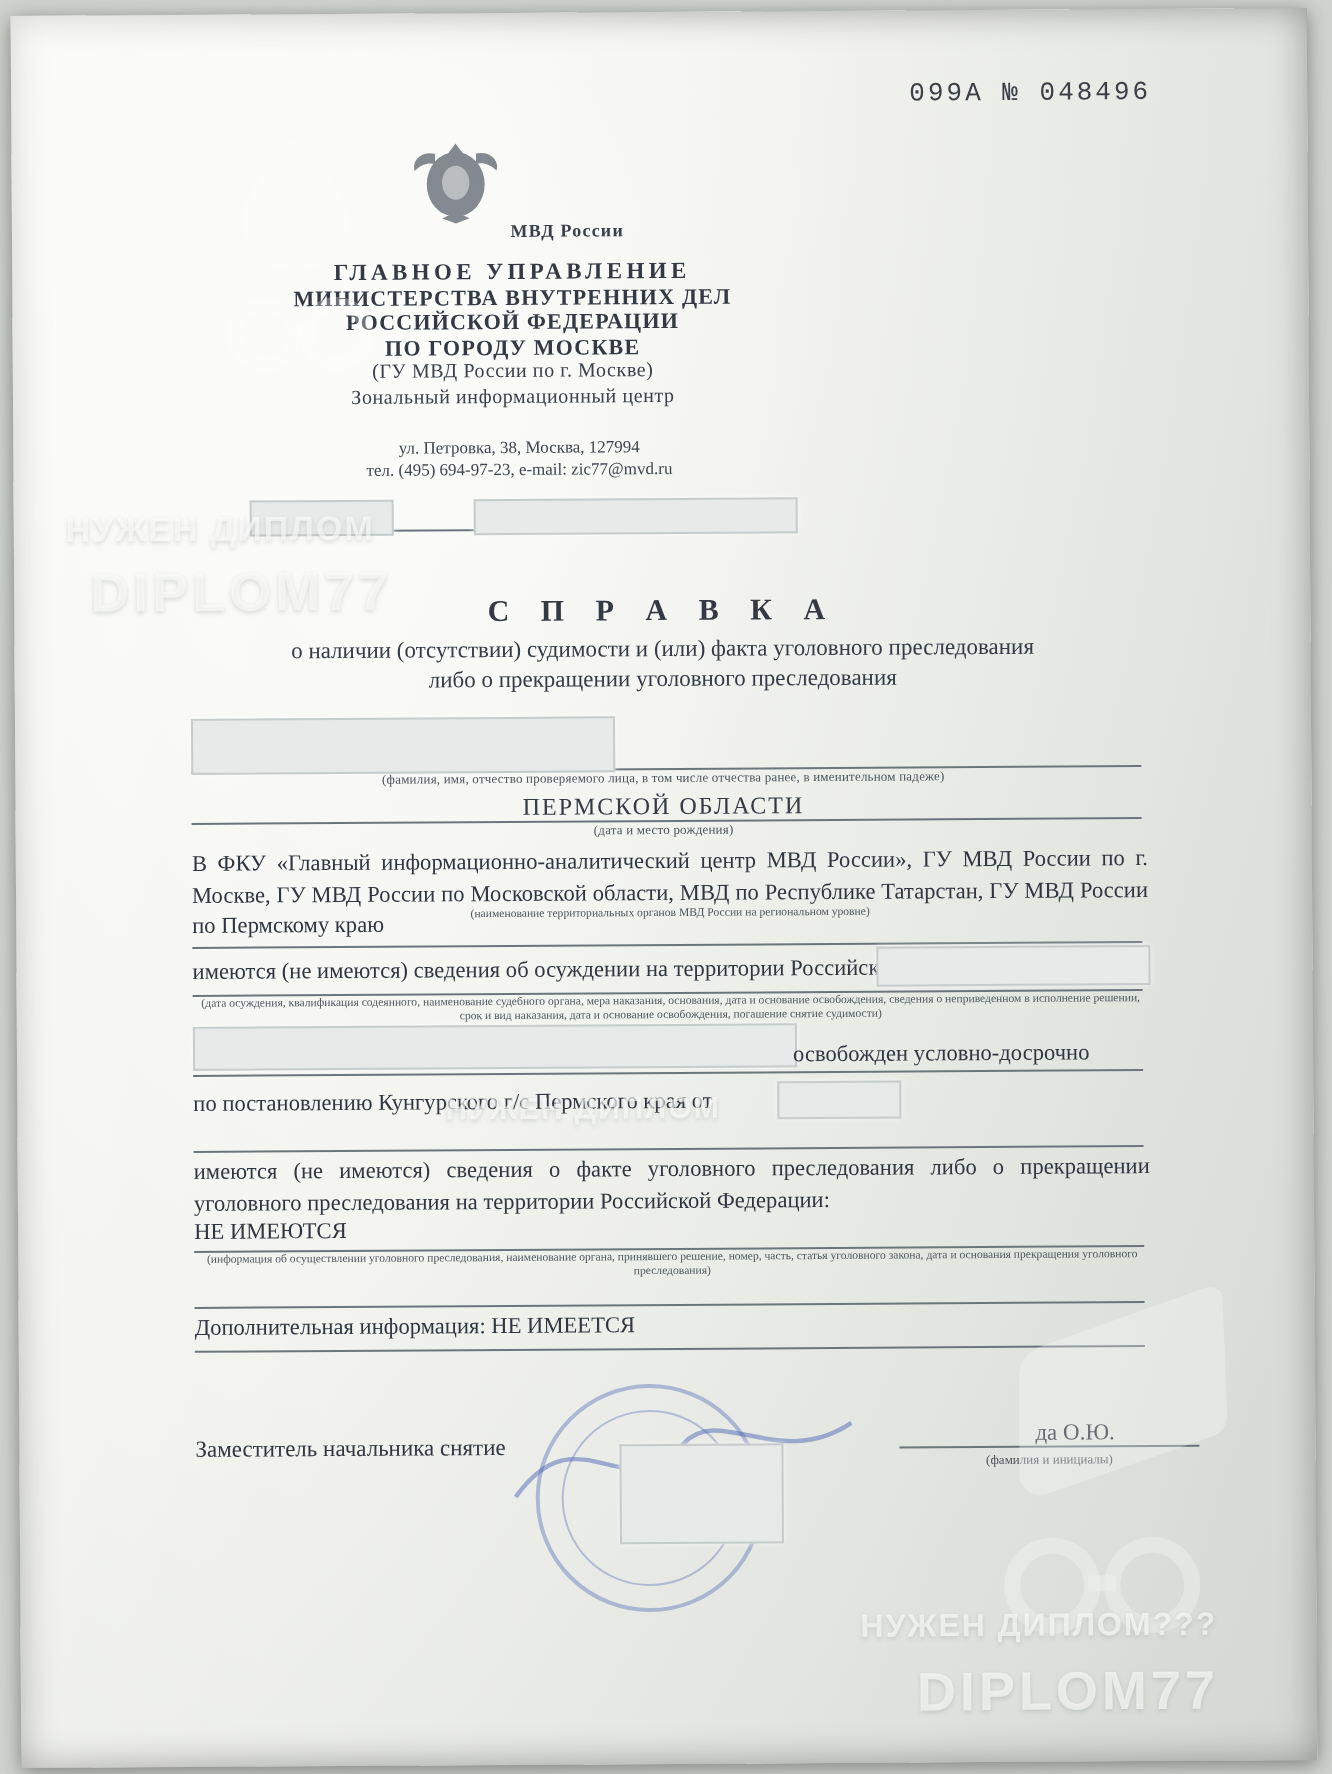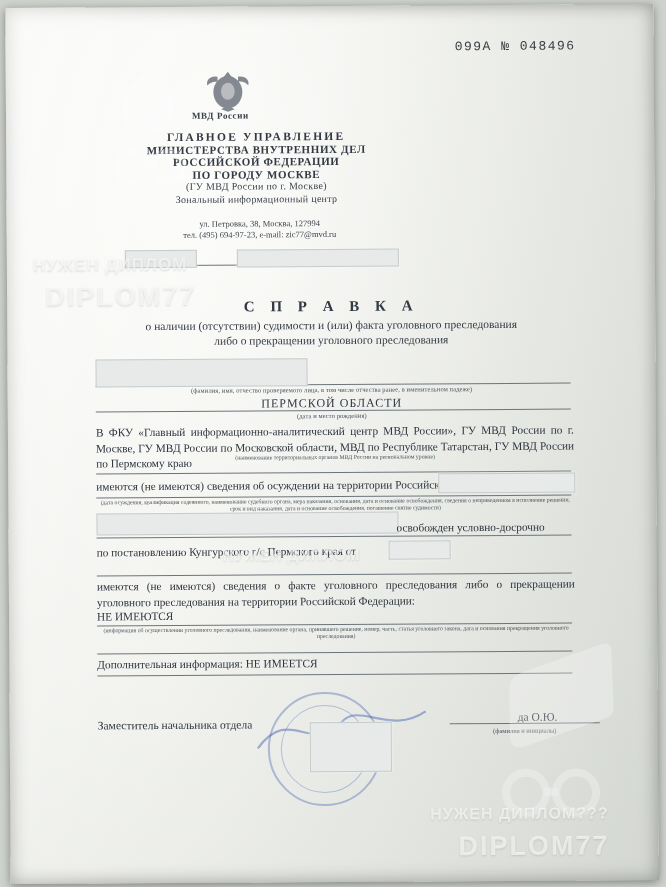--- a/index.html
+++ b/index.html
@@ -59,21 +59,21 @@
     top: 60px;
     width: 52px;
     height: 46px;
     opacity: 0.72;
   }
   .emblem-caption {
     position: absolute;
     left: 186px;
     top: 104px;
     width: 120px;
-    text-align: left;
+    text-align: right;
     font-size: 9px;
     letter-spacing: 0.6px;
     font-weight: bold;
     color: #39404a;
   }
   .head {
     position: absolute;
     left: 120px;
     top: 124px;
     width: 260px;
@@ -365,21 +365,21 @@
 
     <div class="para" style="left:88px; top:572px; width:478px; text-align:justify;">имеются (не имеются) сведения о факте уголовного преследования либо о прекращении уголовного преследования на территории Российской Федерации:</div>
     <div class="para" style="left:88px; top:602px; width:300px;">НЕ ИМЕЮТСЯ</div>
     <div class="field-line" style="left:88px; top:618px; width:475px;"></div>
     <div class="small-cap" style="left:88px; top:620px; width:478px;">(информация об осуществлении уголовного преследования, наименование органа, принявшего решение, номер, часть, статья уголовного закона, дата и основания прекращения уголовного преследования)</div>
     <div class="field-line" style="left:88px; top:646px; width:475px;"></div>
 
     <div class="para" style="left:88px; top:650px; width:420px;">Дополнительная информация: НЕ ИМЕЕТСЯ</div>
     <div class="field-line" style="left:88px; top:668px; width:475px;"></div>
 
-    <div class="sig-label">Заместитель начальника отдела</div>
+    <div class="sig-label">Заместитель начальника снятие</div>
     <div class="stamp"></div>
     <svg class="sign-swoosh" viewBox="0 0 180 70">
       <path d="M8 52 C40 8, 62 60, 92 26 C110 6, 140 40, 176 16" fill="none" stroke="#3c5aaf" stroke-width="2.2" opacity="0.75"></path>
     </svg>
     <div class="redact" style="left:300px; top:716px; width:80px; height:48px;"></div>
     <div class="field-line" style="left:440px; top:718px; width:150px;"></div>
     <div class="sig-name">да О.Ю.</div>
     <div class="sig-cap">(фамилия и инициалы)</div>
 
     <svg class="wm-glyph" style="left:82px; top:56px; width:120px; height:150px;" viewBox="0 0 120 150">

